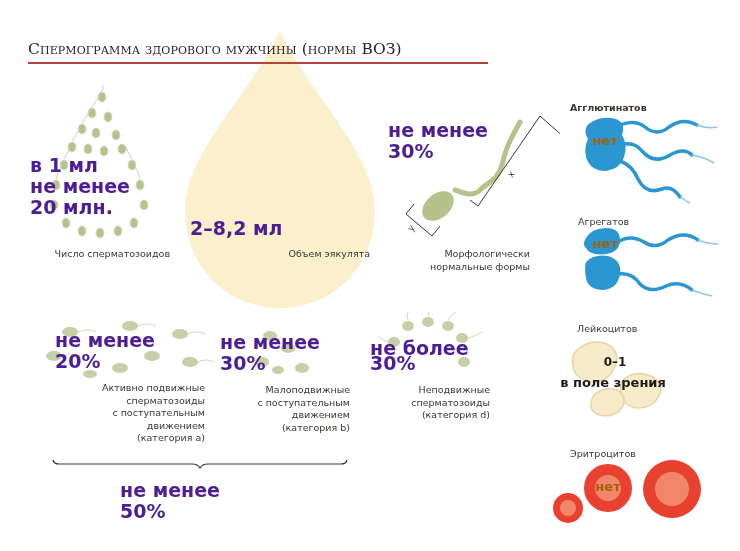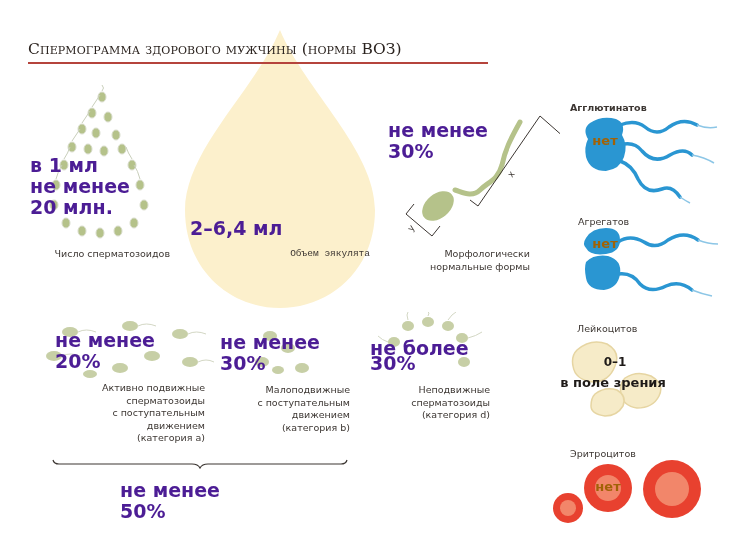--- a/index.html
+++ b/index.html
@@ -23,22 +23,22 @@
   </style>
 </head>
 <body>
 
 <div class="abs title">Спермограмма здорового мужчины (нормы ВОЗ)</div>
 <div class="abs title-line"></div>
 
 <svg style="left:180px; top:30px; z-index:1;" width="200" height="280" viewBox="0 0 200 280">
   <path d="M100 0 C 125 60, 195 120, 195 180 C 195 240, 150 278, 100 278 C 50 278, 5 240, 5 180 C 5 120, 75 60, 100 0 Z" fill="#fcf0cc"></path>
 </svg>
-<div class="abs big" style="left:190px; top:218px; width:180px; font-size:19px;">2–6,4 мл</div>
-<div class="abs small" style="left:190px; top:248px; width:180px;font-family:Liberation Mono, monospace;">Объем эякулята</div>
+<div class="abs big" style="left:190px; top:218px; width:180px; font-size:19px;">2–8,2 мл</div>
+<div class="abs small" style="left:190px; top:248px; width:180px;">Объем эякулята</div>
 
 <svg style="left:30px; top:85px; z-index:2;" width="140" height="160" viewBox="0 0 140 160">
   <g fill="#b5c28a" stroke="#d8dccb" stroke-width="1">
     <ellipse cx="72" cy="12" rx="4" ry="5"></ellipse>
     <ellipse cx="62" cy="28" rx="4" ry="5"></ellipse>
     <ellipse cx="78" cy="32" rx="4" ry="5"></ellipse>
     <ellipse cx="52" cy="44" rx="4" ry="5"></ellipse>
     <ellipse cx="66" cy="48" rx="4" ry="5"></ellipse>
     <ellipse cx="86" cy="50" rx="4" ry="5"></ellipse>
     <ellipse cx="42" cy="62" rx="4" ry="5"></ellipse>

